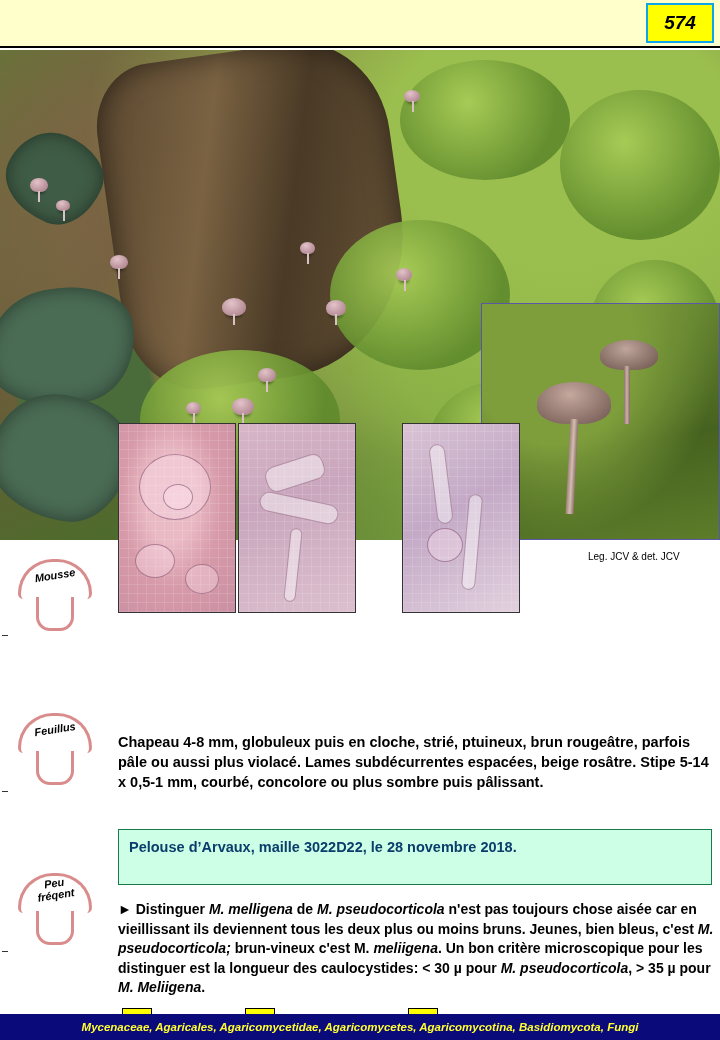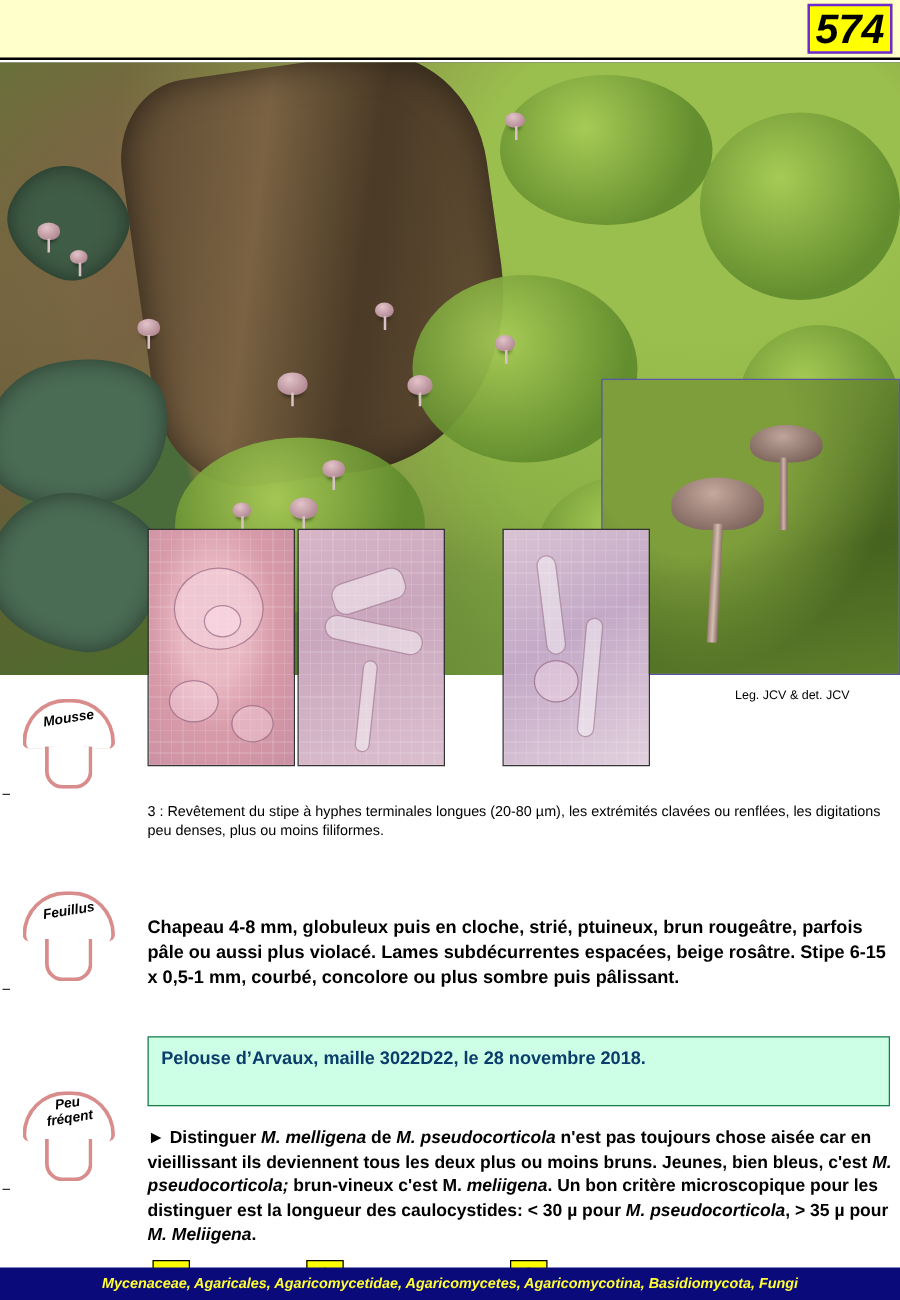--- a/index.html
+++ b/index.html
@@ -39,25 +39,25 @@
   .header-title .authority {
     font-size: 21px;
     font-weight: normal;
     font-style: normal;
   }
   .header-num {
     position: absolute;
     right: 6px; top: 3px;
     width: 68px; height: 40px;
     background: #ffff00;
-    border: 2px solid #6d28d9;
+    border: 2px solid #0ea5e9;
     display: flex;
     align-items: center;
     justify-content: center;
-    font-size: 33px;
+    font-size: 19px;
     font-weight: bold;
     font-style: italic;
     color: #000;
   }
 
   
   .photo {
     position: absolute;
     left: 0; top: 50px;
     width: 720px; height: 490px;
@@ -398,24 +398,23 @@
       <span>fréqent</span>
     </div>
   </div>
 
   <div class="tick" style="top:92px;"></div>
   <div class="tick" style="top:248px;"></div>
   <div class="tick" style="top:408px;"></div>
 </div>
 
 <div class="micro-notes">
-  <div>3 : Revêtement du stipe à hyphes terminales longues (20-80 µm), les extrémités clavées ou renflées, les digitations peu denses, plus ou moins filiformes.</div>
-</div>
-
-<div class="desc">Chapeau 4-8 mm, globuleux puis en cloche, strié, ptuineux, brun rougeâtre, parfois pâle ou aussi plus violacé. Lames subdécurrentes espacées, beige rosâtre. Stipe 6-15 x 0,5-1 mm, courbé, concolore ou plus sombre puis pâlissant.</div>
+</div>
+
+<div class="desc">Chapeau 4-8 mm, globuleux puis en cloche, strié, ptuineux, brun rougeâtre, parfois pâle ou aussi plus violacé. Lames subdécurrentes espacées, beige rosâtre. Stipe 5-14 x 0,5-1 mm, courbé, concolore ou plus sombre puis pâlissant.</div>
 
 <div class="habitat-box">
   <div>Pelouse d’Arvaux, maille 3022D22, le 28 novembre 2018.</div>
 </div>
 
 <div class="remarks">
   <span>►</span><span> Distinguer </span><i>M. melligena</i><span> de </span><i>M. pseudocorticola</i><span> n'est pas toujours chose aisée car en vieillissant ils deviennent tous les deux plus ou moins bruns. Jeunes, bien bleus, c'est </span><i>M. pseudocorticola;</i><span> brun-vineux c'est M. </span><i>meliigena</i><span>. Un bon critère microscopique pour les distinguer est la longueur des caulocystides: &lt; 30 µ pour </span><i>M. pseudocorticola</i><span>, &gt; 35 µ pour </span><i>M. Meliigena</i><span>.</span>
 </div>
 
 <div class="footer">

